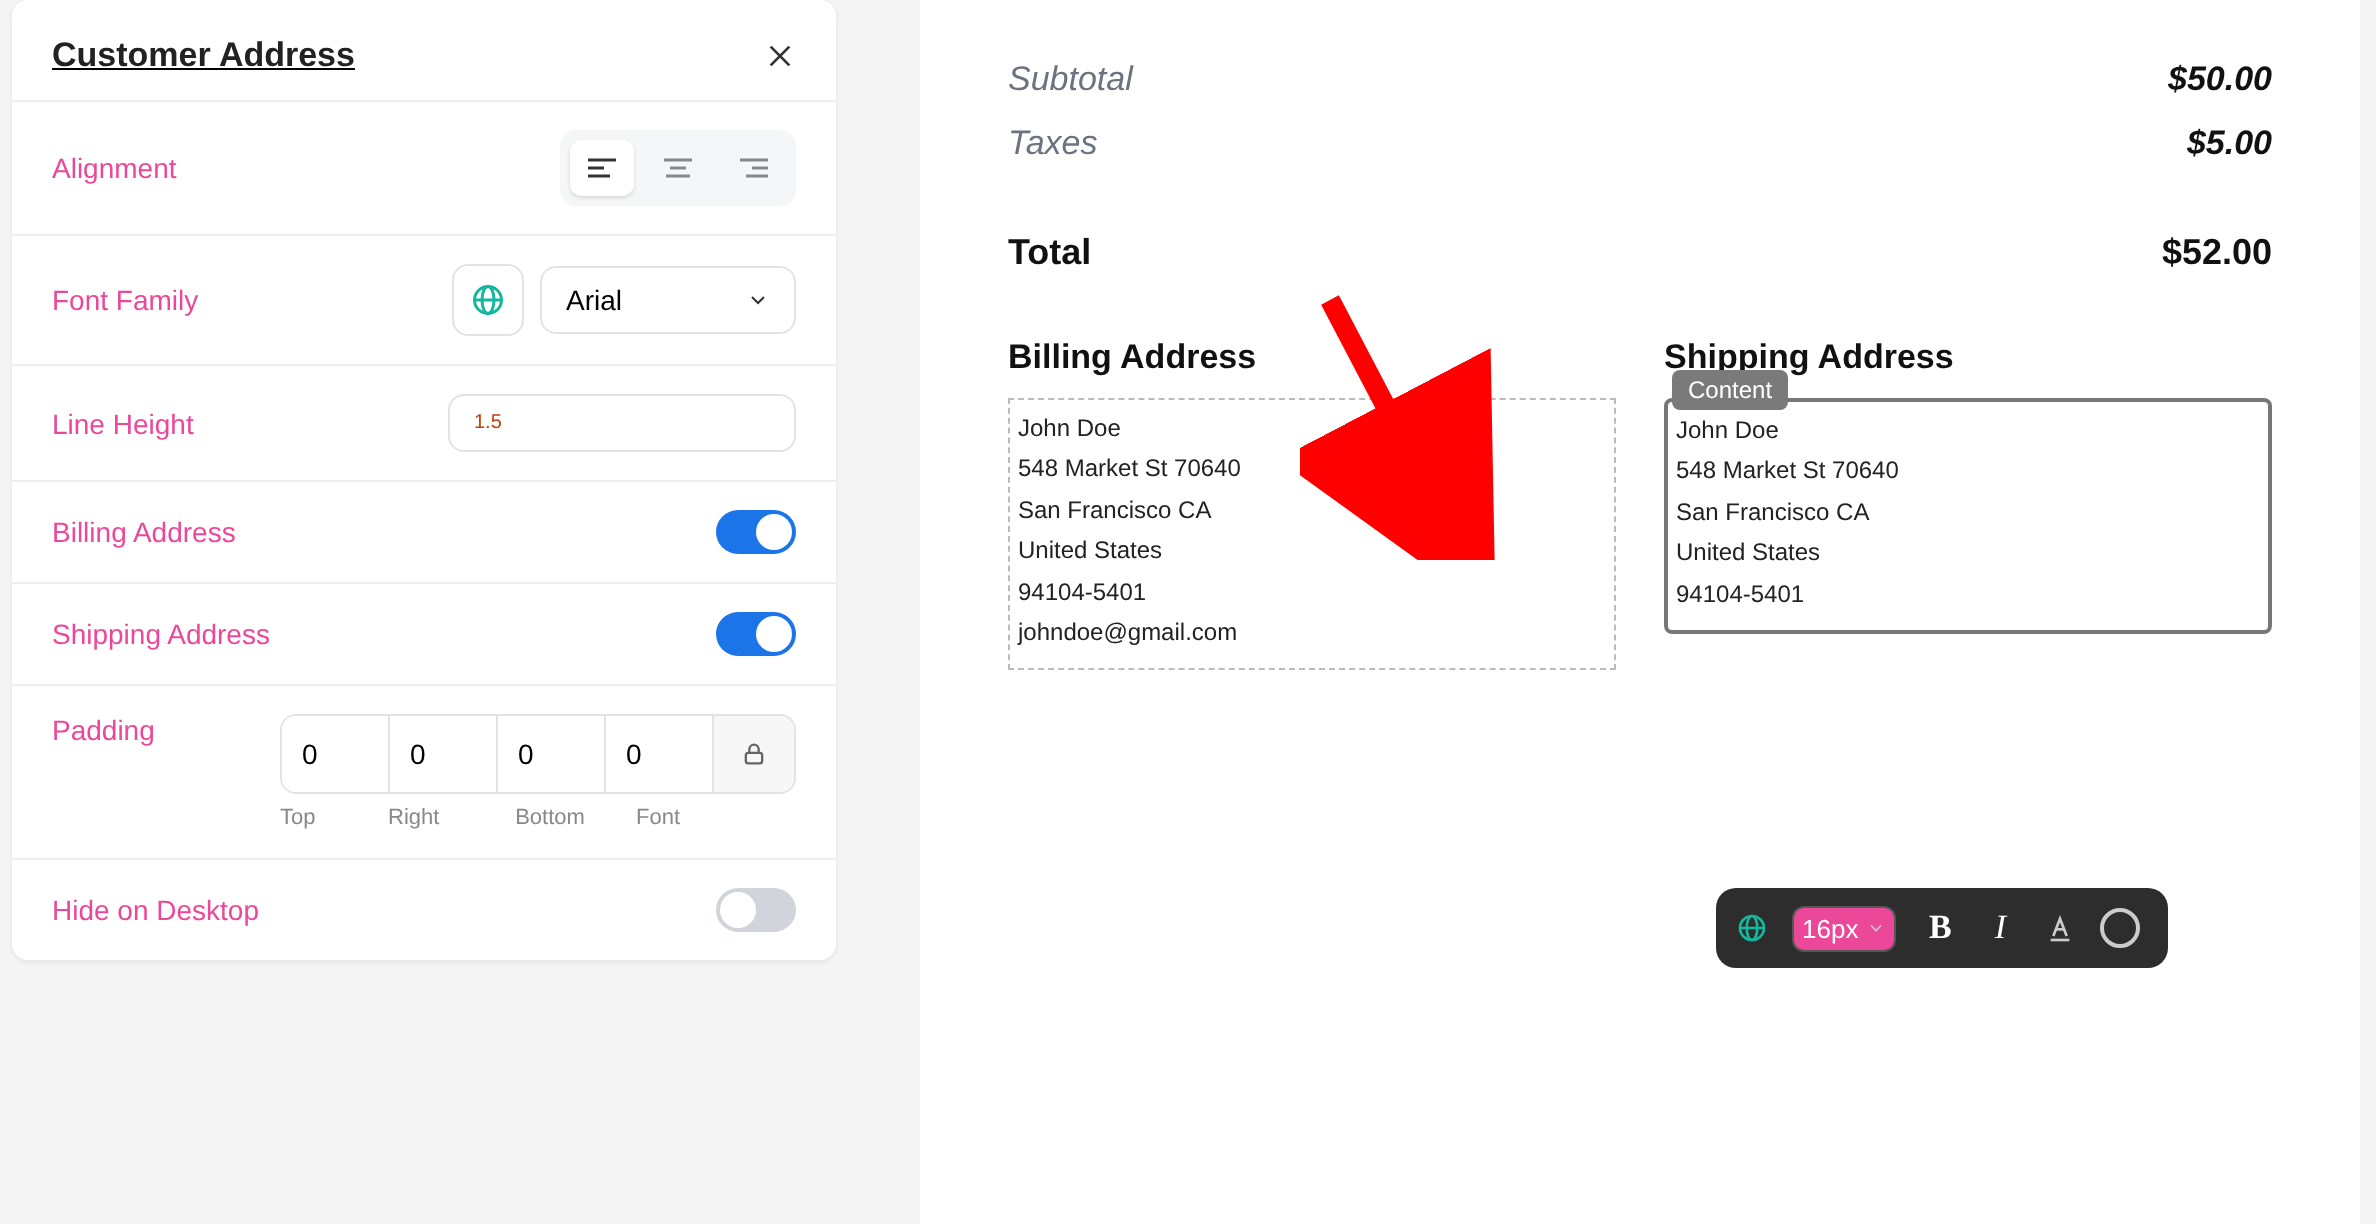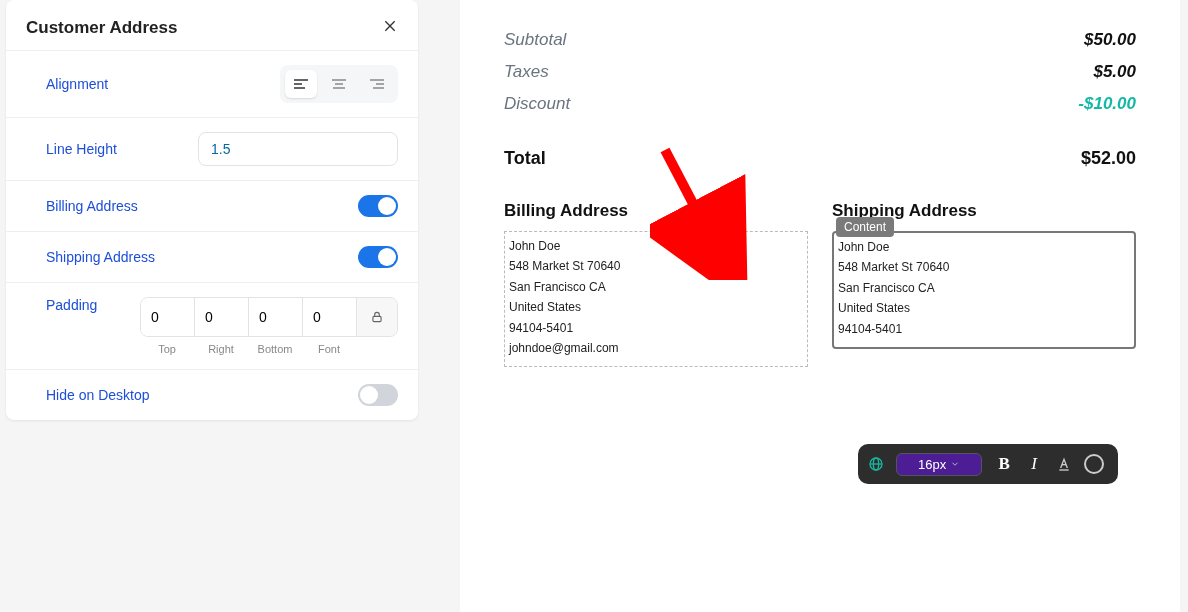--- a/index.html
+++ b/index.html
@@ -16,42 +16,44 @@
       position: absolute;
       left: 6px;
       top: 0;
       width: 412px;
       background: #fff;
       border-radius: 8px;
       box-shadow: 0 1px 3px rgba(0,0,0,0.08);
     }
     .sidebar-header {
       display: flex;
+      align-items: center;
       justify-content: space-between;
       padding: 18px 20px 12px 20px;
+      text-decoration: underline;
     }
     .sidebar-title { font-size: 17px; font-weight: 700; color: #222; }
     .close-icon { width: 16px; height: 16px; stroke: #333; cursor: pointer; }
     .notice-box {
       margin: 0 12px 12px 12px;
       padding: 12px 14px;
       background: #eceef6;
       border-radius: 6px;
       color: #6d6f7a;
       font-size: 13px;
       line-height: 1.4;
     }
     .row {
       display: flex;
       align-items: center;
       justify-content: space-between;
       padding: 14px 20px;
       border-top: 1px solid #eee;
     }
-    .row-label { font-size: 14px; color: #1d4ed8; margin-left: 20px; }
+    .row-label { font-size: 14px; color: #ec4899; }
     .align-buttons {
       display: flex;
       gap: 6px;
       background: #f4f6f8;
       padding: 5px;
       border-radius: 8px;
     }
     .align-btn {
       width: 32px; height: 28px;
       display: flex; align-items: center; justify-content: center;
@@ -79,23 +81,23 @@
       display: flex; align-items: center; justify-content: space-between;
       padding: 8px 12px;
       width: 128px;
       cursor: pointer;
     }
     .select-wrap svg { stroke: #333; }
     .text-input {
       border: 1px solid #e3e3e3;
       border-radius: 8px;
       padding: 8px 12px;
-      width: 200px;
-      font-size: 14px;
-      color: #0369a1;
+      width: 174px;
+      font-size: 10px;
+      color: #c2410c;
     }
     .toggle {
       width: 40px; height: 22px;
       background: #1b75e8;
       border-radius: 11px;
       position: relative;
       cursor: pointer;
     }
     .toggle::after {
       content: "";
@@ -229,24 +231,24 @@
       gap: 2px;
       z-index: 6;
     }
     .tb-globe {
       width: 24px; height: 24px;
       display: flex; align-items: center; justify-content: center;
     }
     .tb-globe svg { stroke: #15b79e; }
     .tb-select {
       display: flex; align-items: center; gap: 4px;
-      background: #4c1d95;
+      background: #ec4899;
       border: 1px solid #555;
       border-radius: 6px;
-      padding: 3px 21px;
+      padding: 3px 4px;
       color: #fff;
       font-size: 13px;
       margin: 0 6px;
       cursor: pointer;
     }
     .tb-btn {
       width: 28px; height: 28px;
       display: flex; align-items: center; justify-content: center;
       color: #fff;
       cursor: pointer;
@@ -292,20 +294,38 @@
       <div class="align-btn">
         <svg width="16" height="12" viewBox="0 0 16 12" fill="none" stroke-width="1.5">
             <line x1="1" y1="2" x2="15" y2="2"></line>
             <line x1="7" y1="6" x2="15" y2="6"></line>
             <line x1="4" y1="10" x2="15" y2="10"></line>
           </svg>
       </div>
     </div>
   </div>
 
+  <div class="row">
+    <div class="row-label">Font Family</div>
+    <div class="font-control">
+      <div class="globe-btn">
+        <svg width="18" height="18" viewBox="0 0 24 24" fill="none" stroke-width="2">
+          <circle cx="12" cy="12" r="9"></circle>
+            <ellipse cx="12" cy="12" rx="4" ry="9"></ellipse>
+            <line x1="3" y1="12" x2="21" y2="12"></line>
+        </svg>
+      </div>
+      <div class="select-wrap">
+        <span>Arial</span>
+        <svg width="12" height="12" viewBox="0 0 24 24" fill="none" stroke-width="2">
+            <polyline points="6 9 12 15 18 9"></polyline>
+          </svg>
+      </div>
+    </div>
+  </div>
 
   <div class="row">
     <div class="row-label">Line Height</div>
     <input class="text-input" value="1.5" style="">
   </div>
 
   <div class="row">
     <div class="row-label">Billing Address</div>
     <div class="toggle"></div>
   </div>
@@ -324,46 +344,42 @@
         <input class="padding-input" value="0" style="">
         <input class="padding-input" style="border-right: 1px solid rgb(227, 227, 227);" value="0">
         <div class="padding-lock">
           <svg width="14" height="14" viewBox="0 0 24 24" fill="none" stroke="#666" stroke-width="2">
               <rect x="5" y="11" width="14" height="9" rx="2"></rect>
               <path d="M8 11V8a4 4 0 0 1 8 0v3"></path>
             </svg>
         </div>
       </div>
       <div style="display:flex">
-        <div class="padding-label" style="width:54px;text-align:center">Top</div>
-        <div class="padding-label" style="width:54px;text-align:center">Right</div>
+        <div class="padding-label" style="width:54px;">Top</div>
+        <div class="padding-label" style="width:54px;">Right</div>
         <div class="padding-label" style="width:54px;text-align:center">Bottom</div>
         <div class="padding-label" style="width:54px;text-align:center">Font</div>
       </div>
     </div>
   </div>
 
   <div class="row">
     <div class="row-label">Hide on Desktop</div>
     <div class="toggle off"></div>
   </div>
 </div>
 
 <div class="main">
   <div class="summary-line">
     <span>Subtotal</span>
     <span class="val">$50.00</span>
   </div>
   <div class="summary-line">
     <span>Taxes</span>
     <span class="val">$5.00</span>
-  </div>
-  <div class="summary-line discount">
-    <span>Discount</span>
-    <span class="val">-$10.00</span>
   </div>
   <div class="total-line">
     <span>Total</span>
     <span>$52.00</span>
   </div>
 
   <div class="addr-cols">
     <div class="addr-col">
       <div class="addr-title">Billing Address</div>
       <div class="addr-box dashed">

